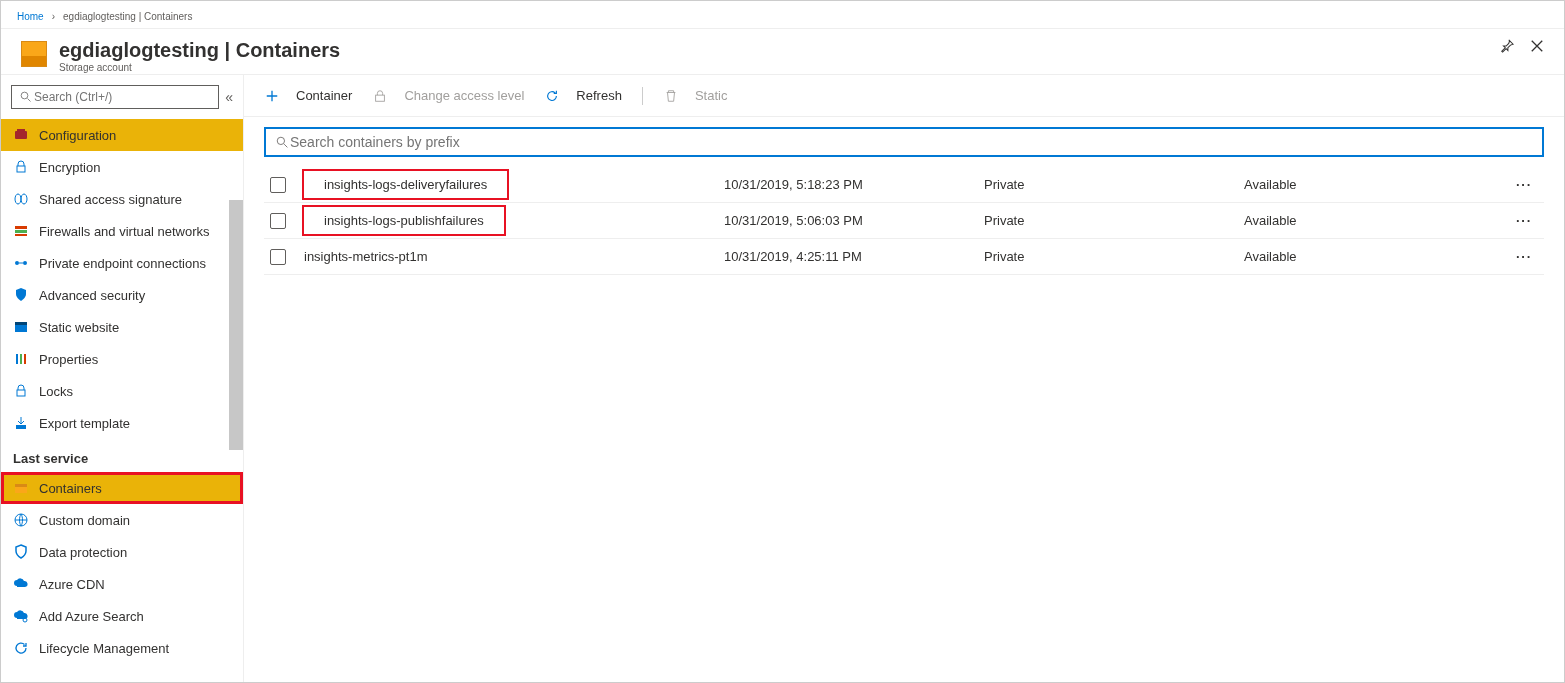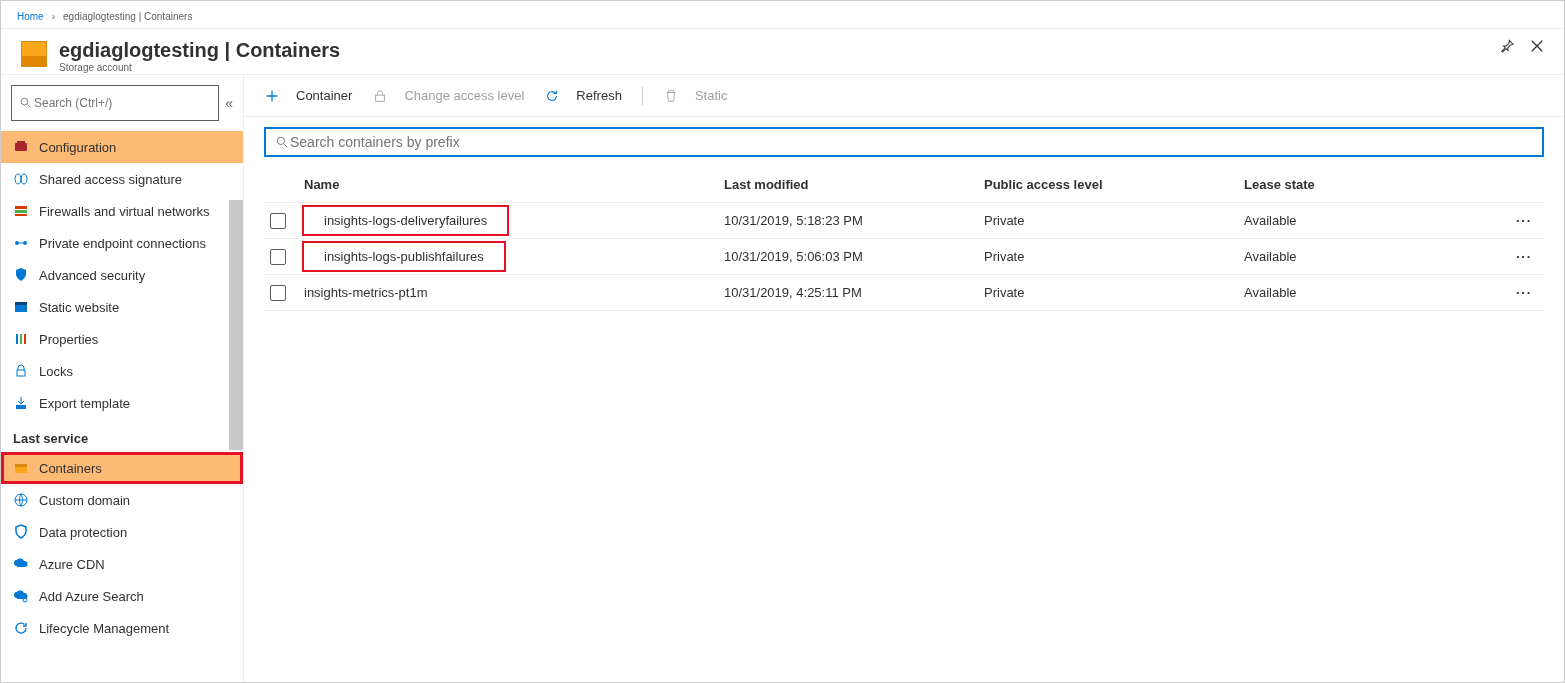--- a/index.html
+++ b/index.html
@@ -51,39 +51,39 @@
     flex-direction: column;
     position: relative;
   }
   .sidebar-search {
     padding: 10px 10px;
     display:flex; align-items:center; gap:6px;
   }
   .sidebar-search-box {
     flex:1;
     border: 1px solid #605e5c;
-    height: 36px;
+    height: 24px;
     display:flex; align-items:center;
     padding: 0 6px;
   }
   .sidebar-search-box input { border:none; outline:none; font-size:12px; width:100%; }
   .collapse-btn { font-size: 14px; color:#605e5c; cursor:pointer; }
   .sidebar-scroll { overflow-y:auto; flex:1; padding-right:0; }
   .sidebar-scroll-thumb {
     position:absolute; right:0; top:125px; width:14px; height:250px; background:#c7c7c7;
   }
   .side-item {
     display:flex; align-items:center;
     height: 32px;
     padding: 0 12px;
     cursor: pointer;
     gap: 10px;
     font-size: 13px;
   }
-  .side-item.selected { background: #fdba74; }
+  .side-item.selected { background: #eab308; }
   .side-item.highlight { outline: 3px solid #e81123; outline-offset:-3px;}
   .side-group {
     font-weight:600; font-size:13px;
     padding: 12px 12px 6px 12px;
   }
   .icon { width:16px; height:16px; display:flex; align-items:center; justify-content:center; flex-shrink:0;}
   .toolbar {
     display:flex; align-items:center; gap: 20px;
     padding: 8px 20px;
     border-bottom: 1px solid #eee;
@@ -167,20 +167,29 @@
             <svg width="16" height="16" viewBox="0 0 16 16">
               <rect x="2" y="4" width="12" height="8" rx="1" fill="#a4262c"></rect>
               <rect x="4" y="2" width="8" height="3" fill="#a4262c"></rect>
             </svg>
           </span>
           <span>Configuration</span>
         </div>
         <div class="side-item">
           <span class="icon">
             <svg width="16" height="16" viewBox="0 0 16 16">
+              <rect x="4" y="7" width="8" height="6" fill="none" stroke="#0078d4"></rect>
+              <path d="M5 7V5a3 3 0 016 0v2" fill="none" stroke="#0078d4"></path>
+            </svg>
+          </span>
+          <span>Encryption</span>
+        </div>
+        <div class="side-item">
+          <span class="icon">
+            <svg width="16" height="16" viewBox="0 0 16 16">
               <ellipse cx="5" cy="8" rx="3" ry="5" fill="none" stroke="#0078d4"></ellipse>
               <ellipse cx="11" cy="8" rx="3" ry="5" fill="none" stroke="#0078d4"></ellipse>
             </svg>
           </span>
           <span>Shared access signature</span>
         </div>
         <div class="side-item">
           <span class="icon">
             <svg width="16" height="16" viewBox="0 0 16 16">
               <rect x="2" y="3" width="12" height="3" fill="#d83b01"></rect>
@@ -345,28 +354,20 @@
           <svg width="13" height="13" viewBox="0 0 16 16">
               <circle cx="6" cy="6" r="4.5" fill="none" stroke="#605e5c"></circle>
               <line x1="10" y1="10" x2="14" y2="14" stroke="#605e5c"></line>
             </svg>
         </span>
         <input placeholder="Search containers by prefix" style="">
       </div>
     </div>
 
     <div class="table">
-      <div class="thead">
-        <div></div>
-        <div>Name</div>
-        <div>Last modified</div>
-        <div>Public access level</div>
-        <div>Lease state</div>
-        <div></div>
-      </div>
       <div id="table-body">
           <div class="trow">
             <div>
               <div class="checkbox"></div>
             </div>
             <div class="name"><span class="name-hl">insights-logs-deliveryfailures</span></div>
             <div>10/31/2019, 5:18:23 PM</div>
             <div>Private</div>
             <div>Available</div>
             <div class="more">···</div>

